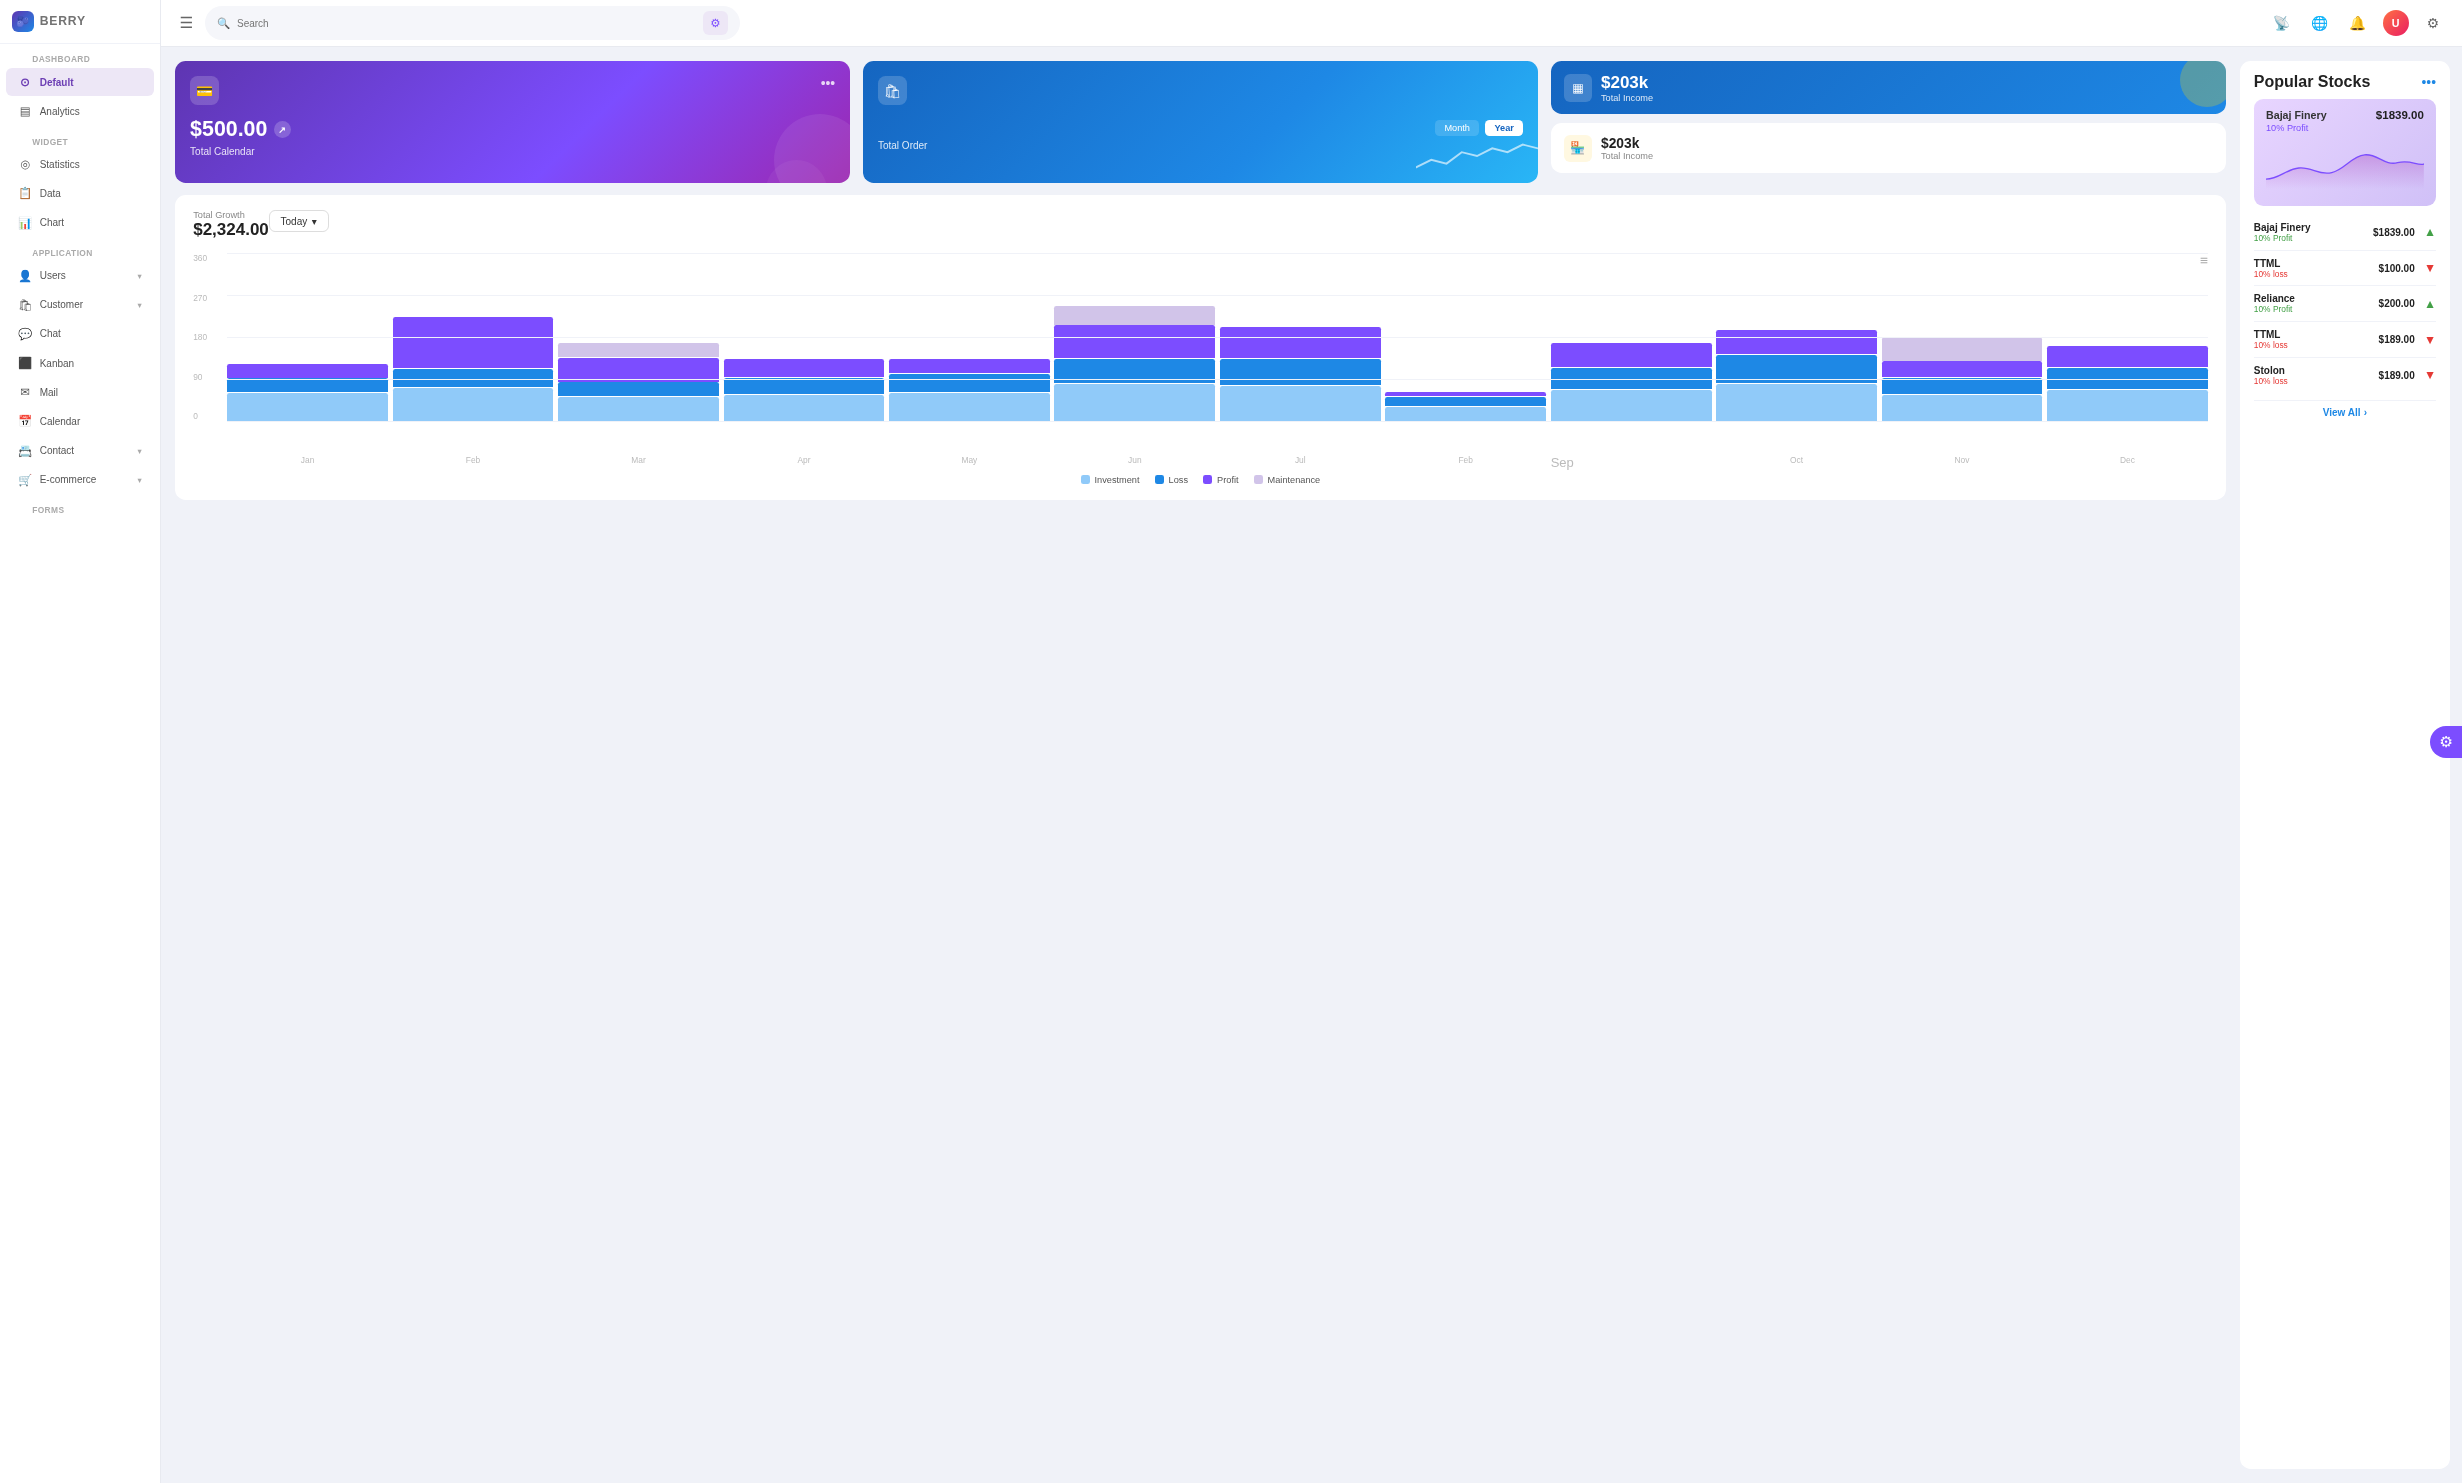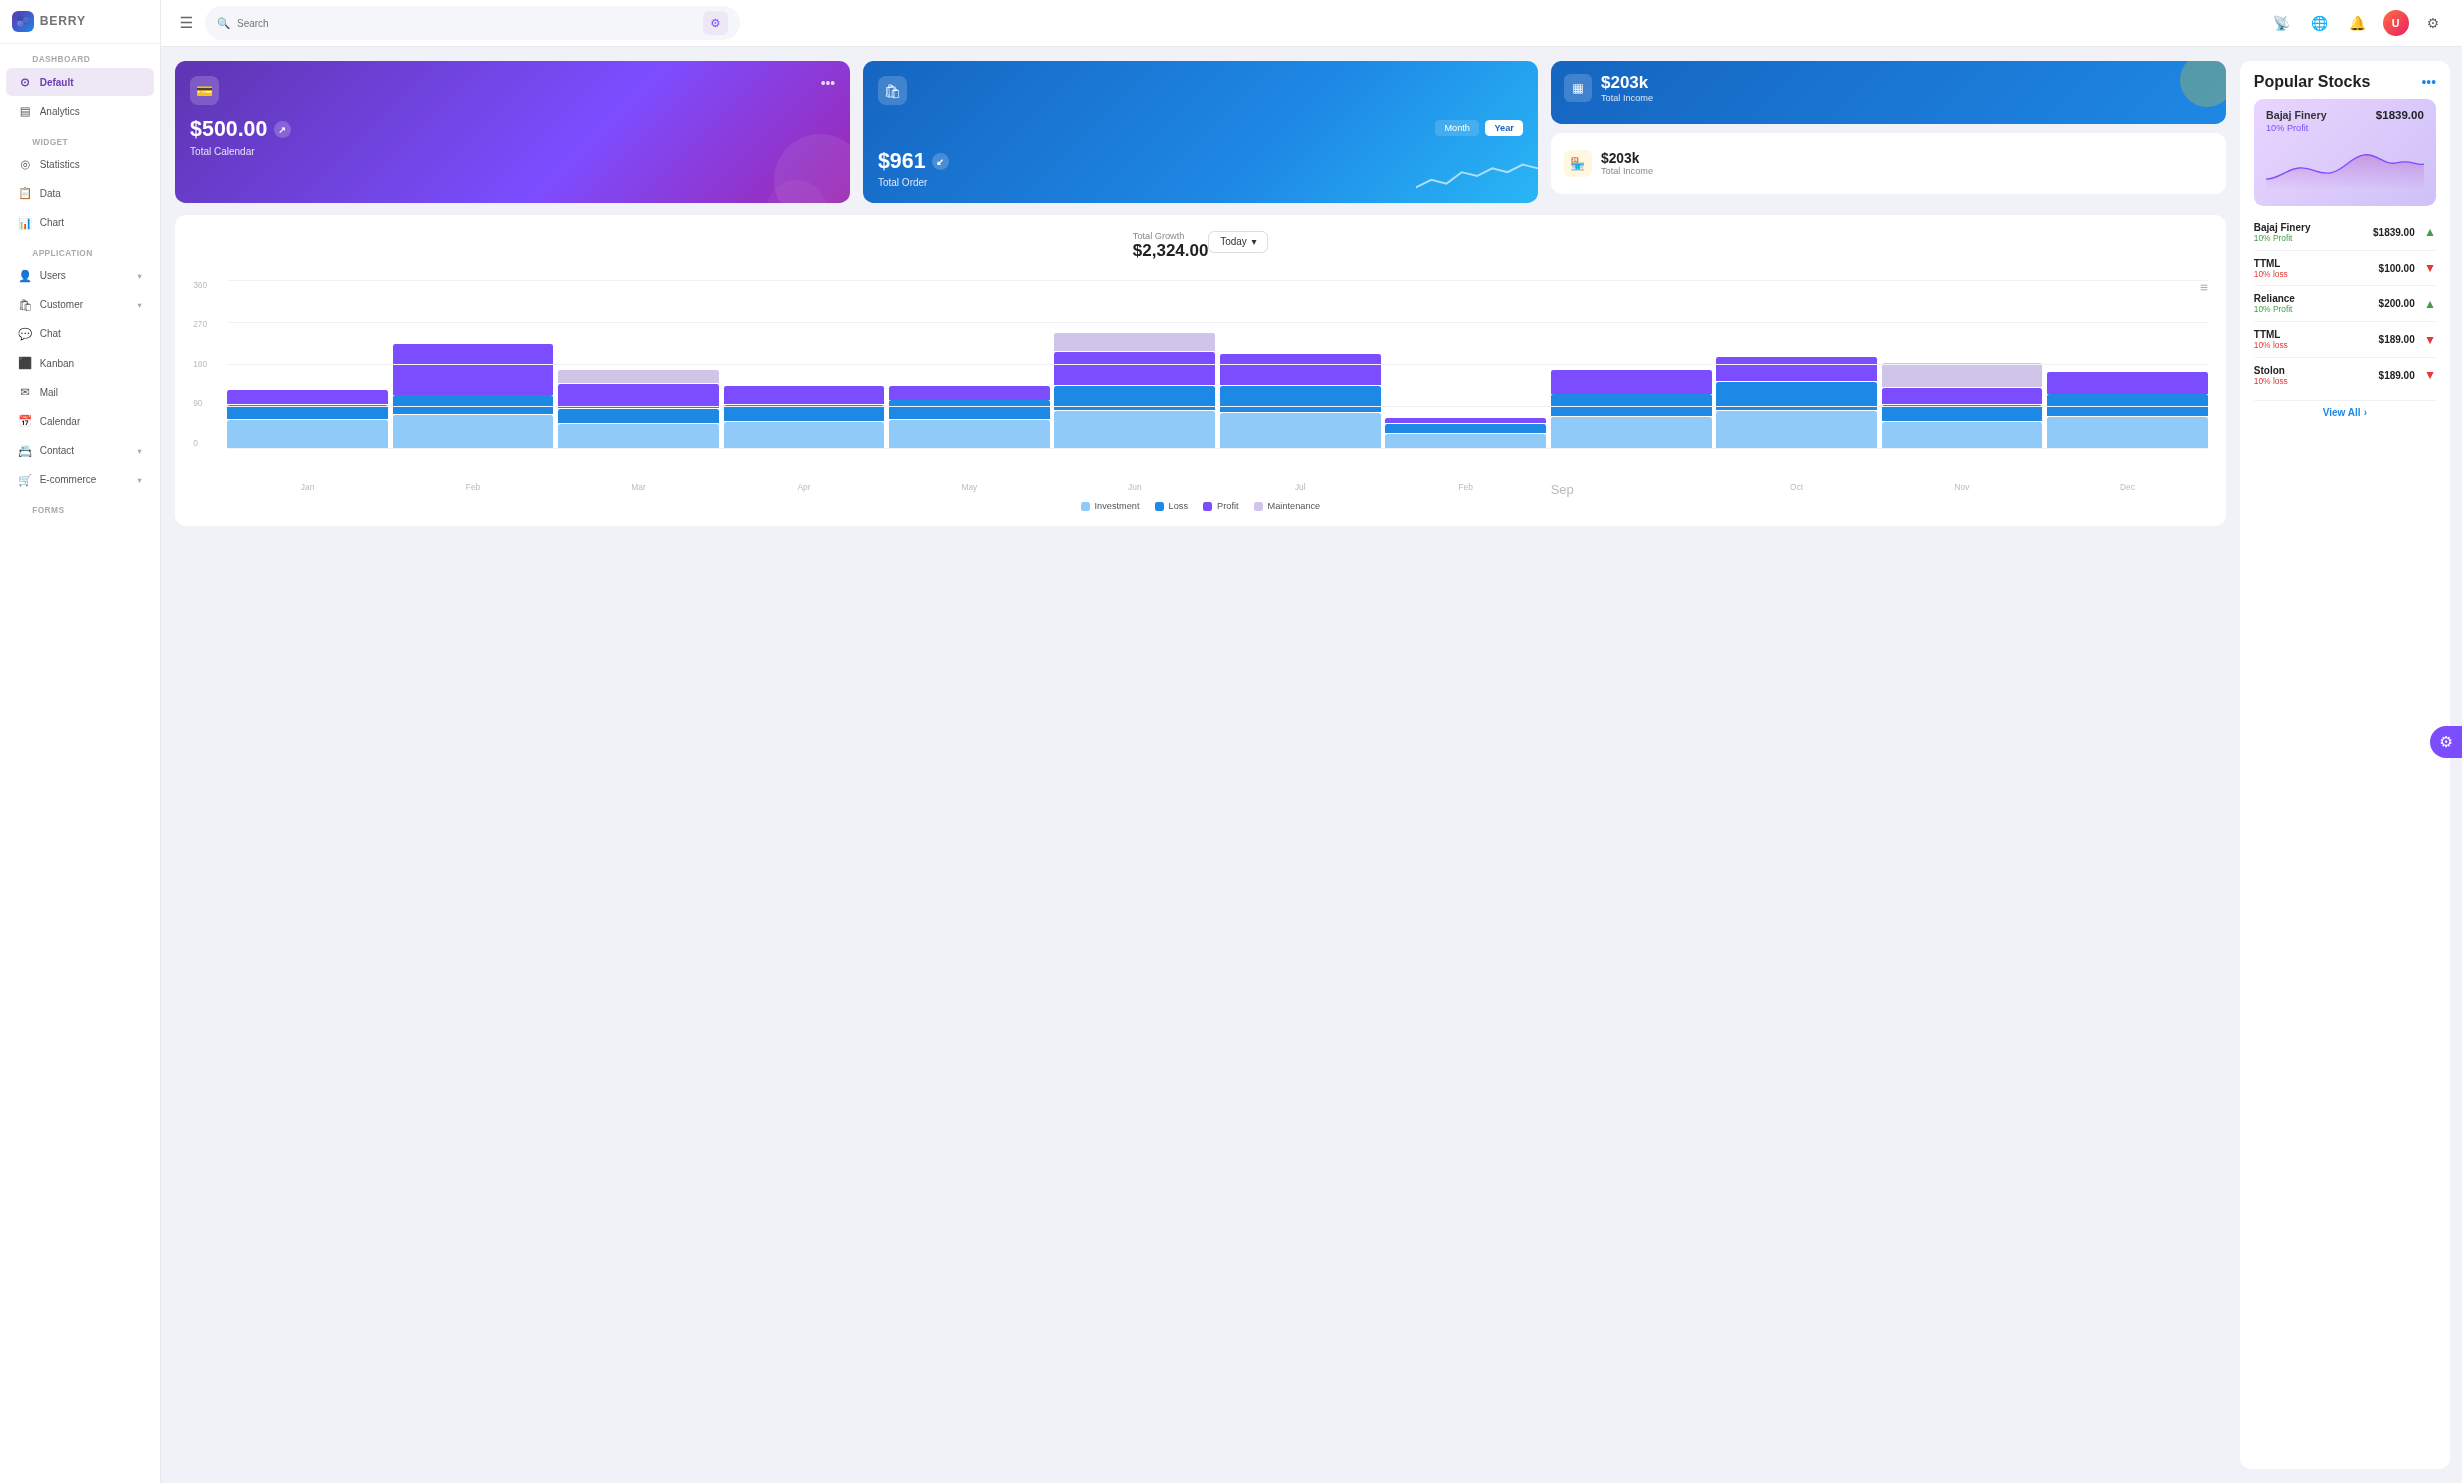--- a/index.html
+++ b/index.html
@@ -90,21 +90,21 @@
     .stock-sub.loss { color: #e53935; }
     .stock-price { font-weight: 600; font-size: 10px; color: #222; }
     .stock-arrow { font-size: 12.2px; margin-left: 6.1px; }
     .stock-arrow.up { color: #43a047; }
     .stock-arrow.down { color: #e53935; }
     .stock-right { display: flex; align-items: center; gap: 3.1px; }
     .view-all { color: #1e88e5; font-size: 10px; font-weight: 600; cursor: pointer; display: flex; align-items: center; gap: 3.1px; justify-content: center; margin-top: 7.6px; padding-top: 6.1px; border-top: 0.8px solid #f0f2f8; }
 
     
     .growth-card { background: #fff; border-radius: 10.7px; padding: 15.3px 18.4px; }
-    .growth-header { display: flex; justify-content: center; align-items: flex-start; margin-bottom: 19px; }
+    .growth-header { display: flex; justify-content: flex-start; align-items: flex-start; margin-bottom: 13px; }
     .growth-label { font-size: 9.2px; color: #888; }
     .growth-amount { font-size: 17px; font-weight: 700; color: #222; }
     .growth-period { background: #fff; border: 1.1px solid #ddd; border-radius: 6.1px; padding: 4.6px 10.7px; font-size: 10px; color: #333; cursor: pointer; display: flex; align-items: center; gap: 4.6px; }
     .chart-area { position: relative; width: 100%; height: 214px; margin-top: 6.1px; }
     .chart-menu-btn { position: absolute; top: 0; right: 0; color: #aaa; cursor: pointer; font-size: 13.8px; }
     .legend { display: flex; gap: 15.3px; justify-content: center; margin-top: 7.6px; }
     .legend-item { display: flex; align-items: center; gap: 4.6px; font-size: 9.2px; color: #555; }
     .legend-dot { width: 9.2px; height: 9.2px; border-radius: 2.3px; }
 
     .right-panel-wrap { display: flex; flex-direction: column; width: 222px; min-width: 222px; padding: 13.8px 12.2px 13.8px 0; gap: 0; overflow-y: auto; }
@@ -238,24 +238,20 @@
         </div>
 
         <div class="card-blue">
           <div class="card-header">
             <div class="card-icon">🛍</div>
             <div class="toggle-row">
               <button class="toggle-btn inactive">Month</button>
               <button class="toggle-btn active">Year</button>
             </div>
           </div>
-          <div class="card-amount">
-            <span>$961</span>
-            <span class="trend-badge">↙</span>
-          </div>
           <div class="card-label">Total Order</div>
           <svg class="wave-svg" width="122" height="54" viewBox="0 0 160 70">
             <polyline points="0,50 20,40 40,45 60,30 80,35 100,25 120,30 140,20 160,25" fill="none" stroke="rgba(255,255,255,0.7)" stroke-width="2.5" stroke-linecap="round"></polyline>
           </svg>
         </div>
 
         <div style="display:flex;flex-direction:column;gap:9.2px;">
           <div class="info-card-blue" style="margin:0;border-radius:10.7px;flex:1;">
             <div class="ic-row">
               <div class="ic-icon">▦</div>

